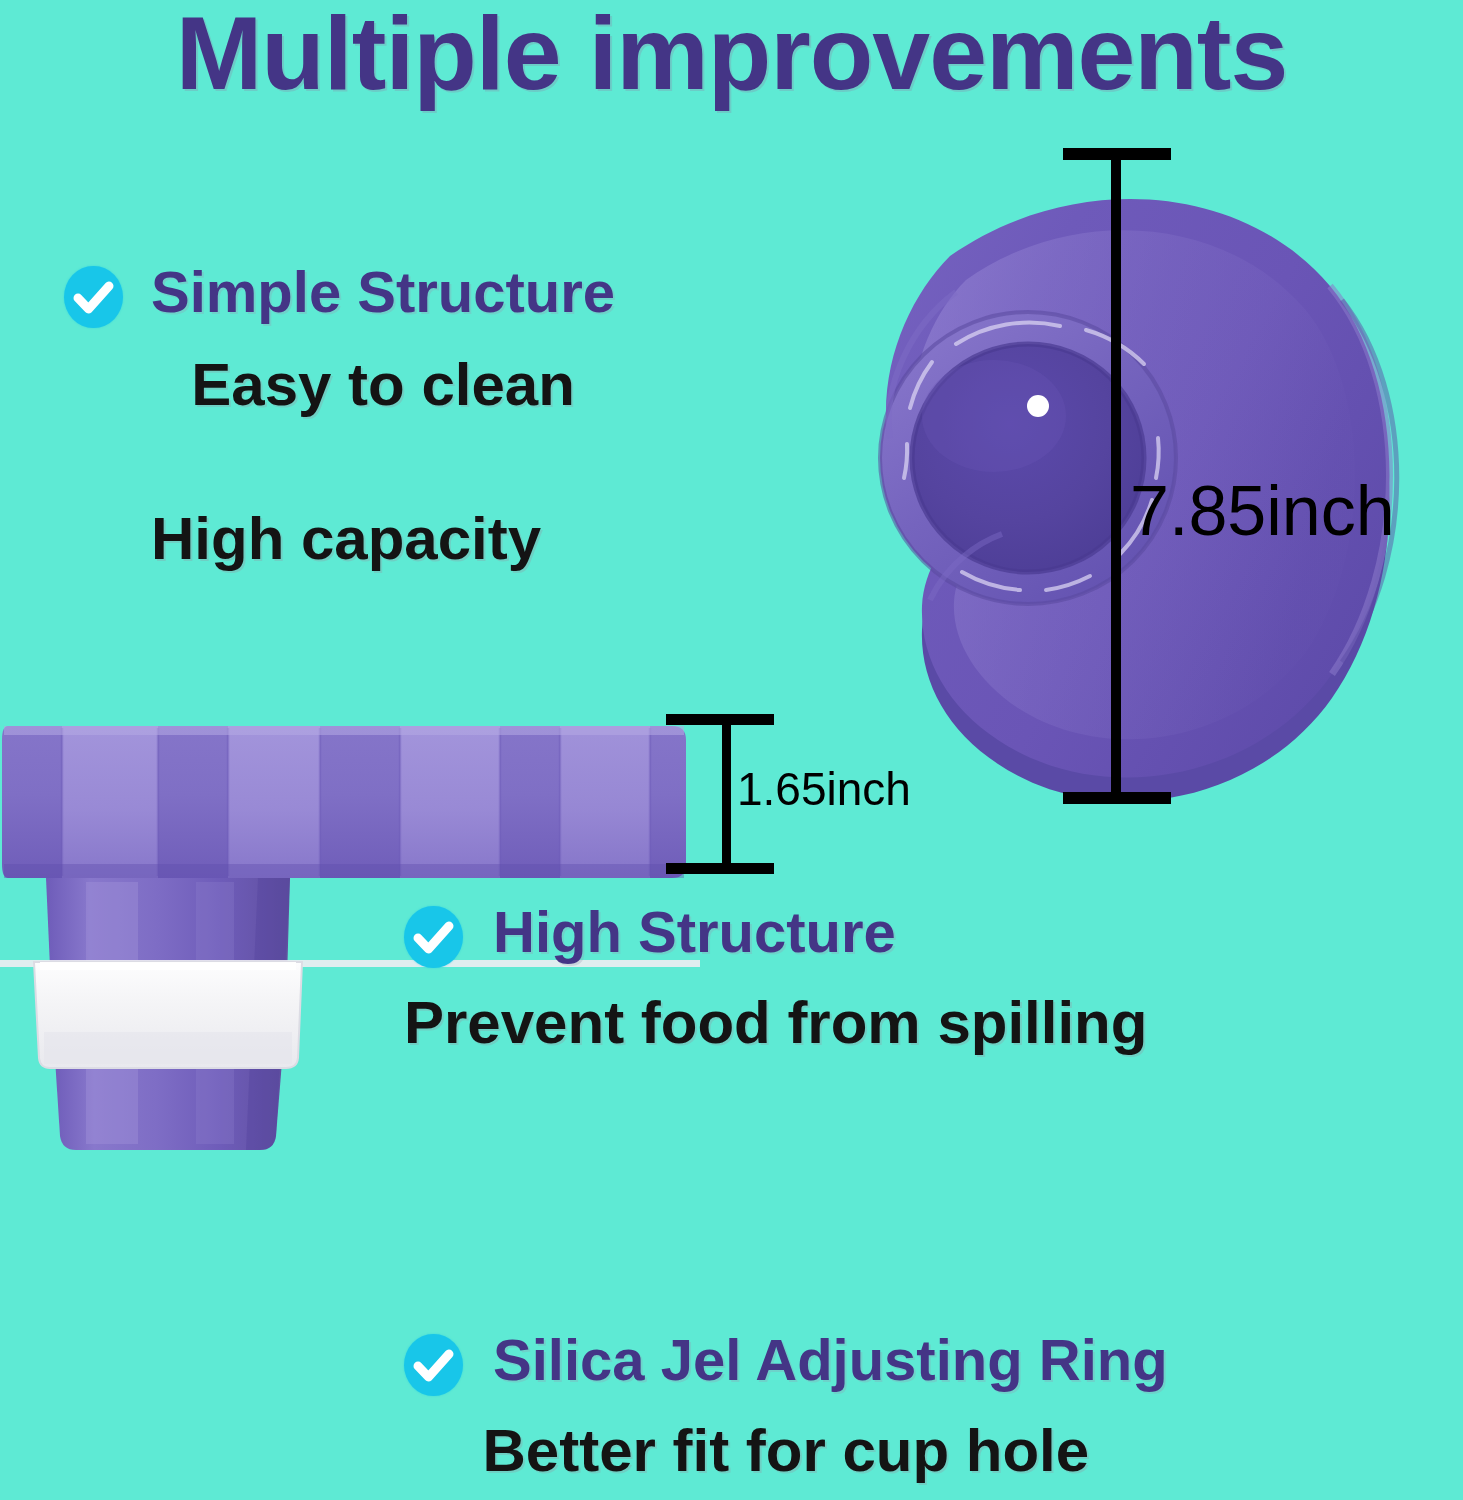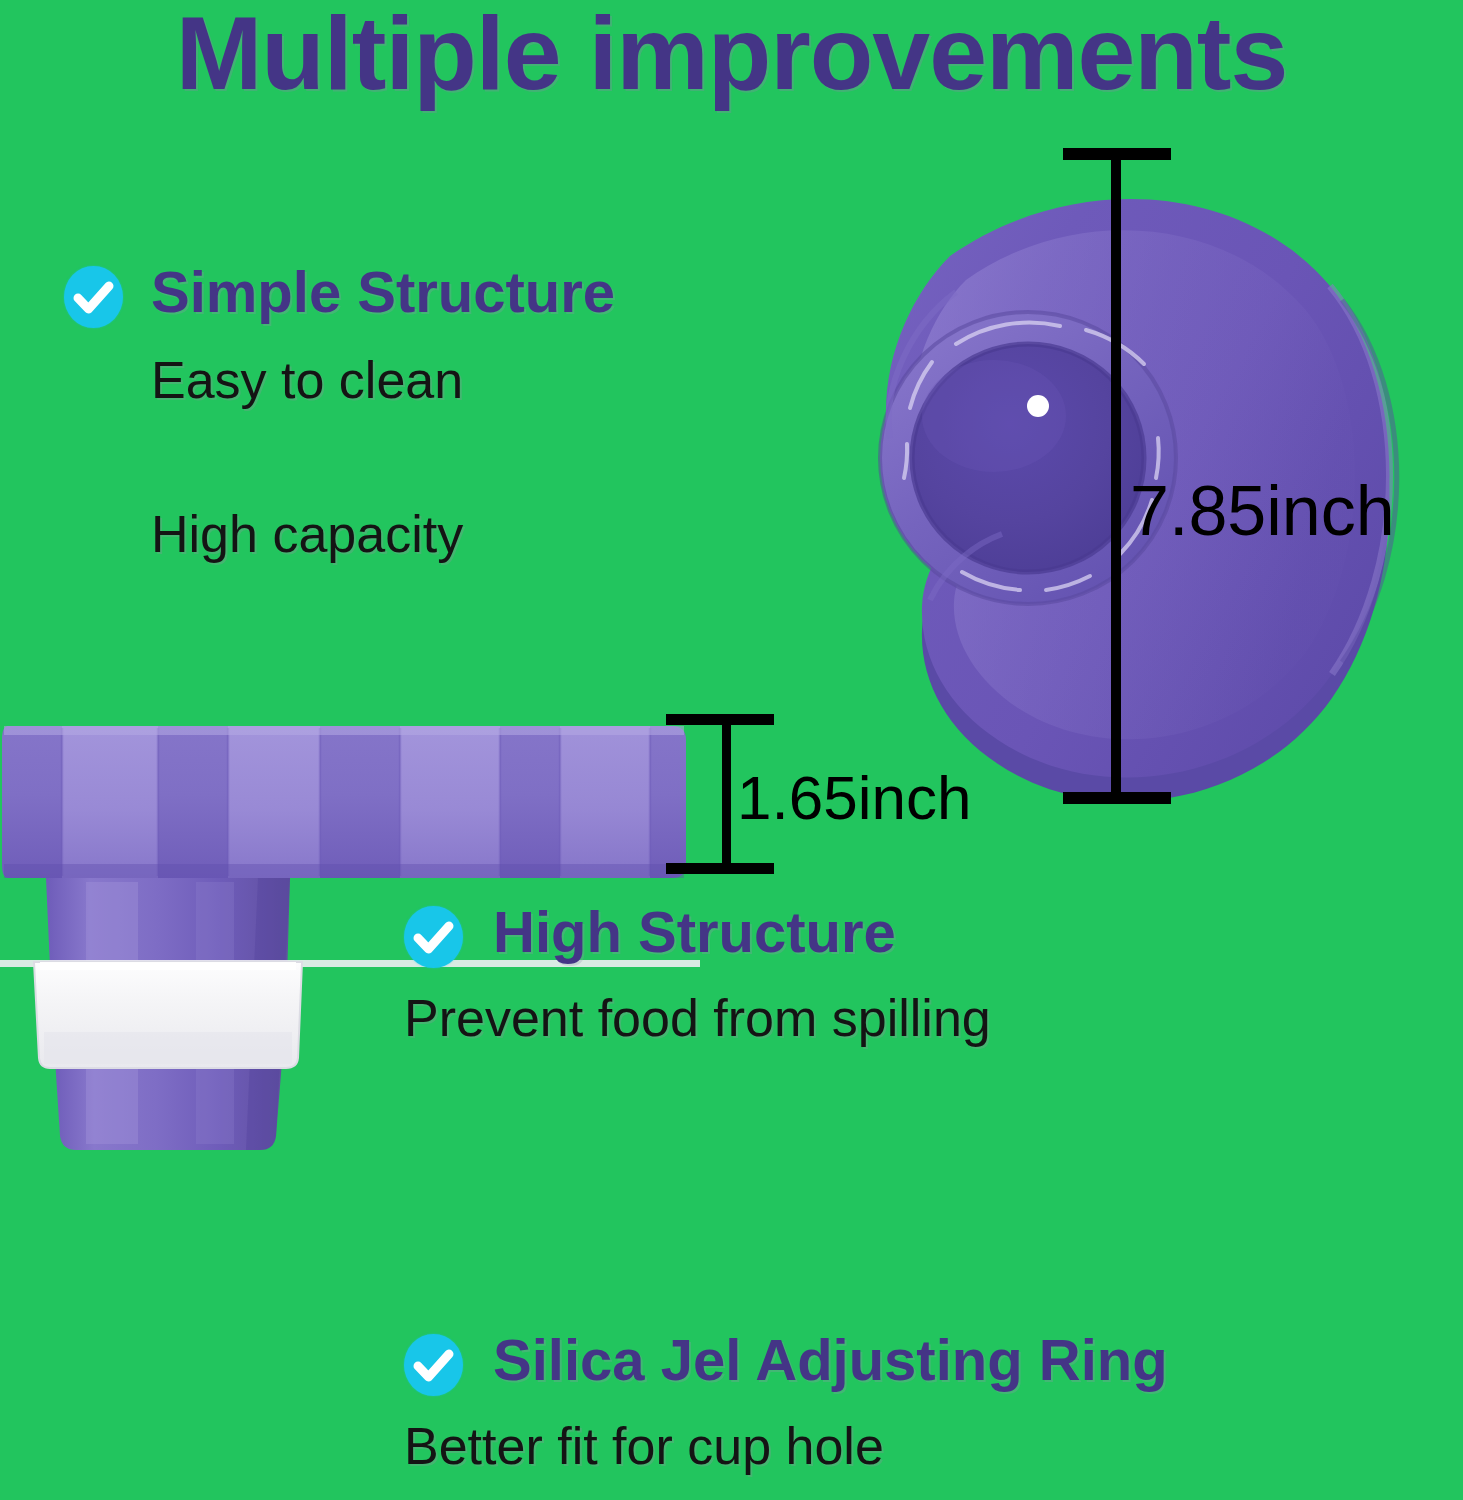--- a/index.html
+++ b/index.html
@@ -9,21 +9,21 @@
   }
   body {
     font-family: "Liberation Sans", sans-serif;
     -webkit-font-smoothing: antialiased;
   }
 
   #page {
     position: relative;
     width: 1463px;
     height: 1500px;
-    background: #22c55e;
+    background: #5eead4;
     overflow: hidden;
   }
 
   
   .page-title {
     position: absolute;
     left: 0;
     top: -6px;
     width: 1463px;
     text-align: center;
@@ -62,26 +62,27 @@
   }
   .feature-title {
     font-size: 58px;
     font-weight: bold;
     color: #443586;
     line-height: 1.02;
     white-space: nowrap;
     text-shadow: 2px 2px 0 rgba(150,150,175,0.28);
   }
   .feature-sub {
-    font-size: 52px;
-    font-weight: normal;
+    font-size: 60px;
+    font-weight: bold;
     color: #141414;
     line-height: 1.02;
     white-space: nowrap;
     text-shadow: 2px 2px 0 rgba(150,150,160,0.30);
+    text-align: center;
   }
 
   
   .feat-left { left: 64px; }
   .feat-left .feature-title { margin-left: 28px; }
   .feat-left .feature-sub  { margin-left: 87px; margin-top: 26px; }
 
   
   .feat-right { left: 404px; }
   .feat-right .feature-title { margin-left: 30px; }
@@ -169,21 +170,21 @@
     left: 56px;
     top: 5px;
     bottom: 5px;
     width: 9px;
     background: #000000;
   }
   .dim-label-thickness {
     position: absolute;
     left: 737px;
     top: 762px;
-    font-size: 62px;
+    font-size: 46px;
     color: #000000;
     white-space: nowrap;
   }
 </style>
 </head>
 <body>
 
 <div id="page">
 
   <div class="page-title">Multiple improvements</div>

